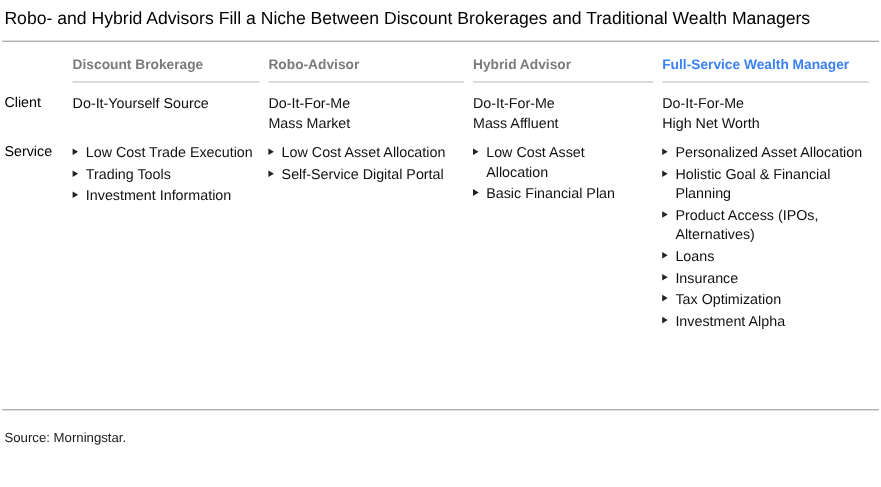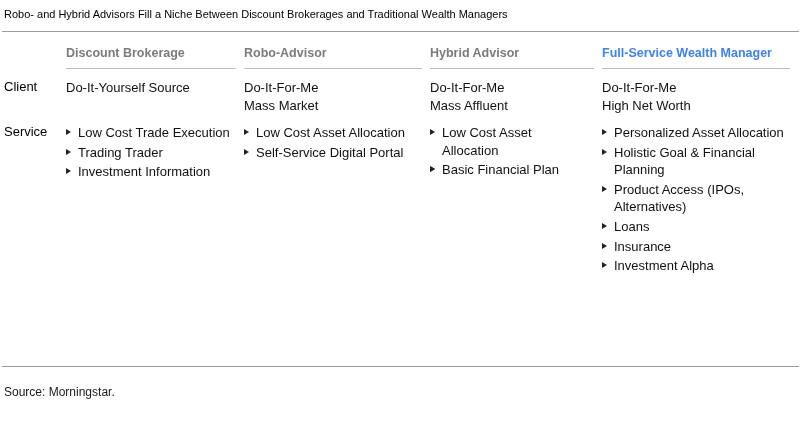--- a/index.html
+++ b/index.html
@@ -14,21 +14,21 @@
     color: #000000;
     overflow: hidden;
   }
   .page {
     position: relative;
     width: 801px;
     height: 443px;
     box-sizing: border-box;
   }
   .title {
-    font-size: 11px;
+    font-size: 16px;
     color: #000000;
     padding: 8px 8px 10px 4px;
     line-height: 1.2;
   }
   .rule-top {
     border-top: 1px solid #9a9a9a;
     margin: 0 2px 0 2px;
   }
   .rule-bottom {
     border-top: 1px solid #9a9a9a;
@@ -163,21 +163,21 @@
       <div class="line">High Net Worth</div>
     </div>
   </div>
 
   <div class="grid">
     <div class="rowlabel">Service</div>
 
     <div class="cell service-area">
       <ul class="bullets">
         <li><span class="tri"></span><span>Low Cost Trade Execution</span></li>
-        <li><span class="tri"></span><span>Trading Trader</span></li>
+        <li><span class="tri"></span><span>Trading Tools</span></li>
         <li><span class="tri"></span><span>Investment Information</span></li>
       </ul>
     </div>
 
     <div class="cell service-area">
       <ul class="bullets">
         <li><span class="tri"></span><span>Low Cost Asset Allocation</span></li>
         <li><span class="tri"></span><span>Self-Service Digital Portal</span></li>
       </ul>
     </div>
@@ -190,20 +190,21 @@
       </ul>
     </div>
 
     <div class="cell service-area">
       <ul class="bullets">
         <li><span class="tri"></span><span>Personalized Asset Allocation</span></li>
         <li><span class="tri"></span><span>Holistic Goal &amp; Financial Planning</span></li>
         <li><span class="tri"></span><span>Product Access (IPOs, Alternatives)</span></li>
         <li><span class="tri"></span><span>Loans</span></li>
         <li><span class="tri"></span><span>Insurance</span></li>
+        <li><span class="tri"></span><span>Tax Optimization</span></li>
         <li><span class="tri"></span><span>Investment Alpha</span></li>
       </ul>
     </div>
   </div>
 
   <div class="spacer-sm"></div>
   <div class="rule-bottom"></div>
   <div class="source">Source: Morningstar.</div>
 
 </div>

